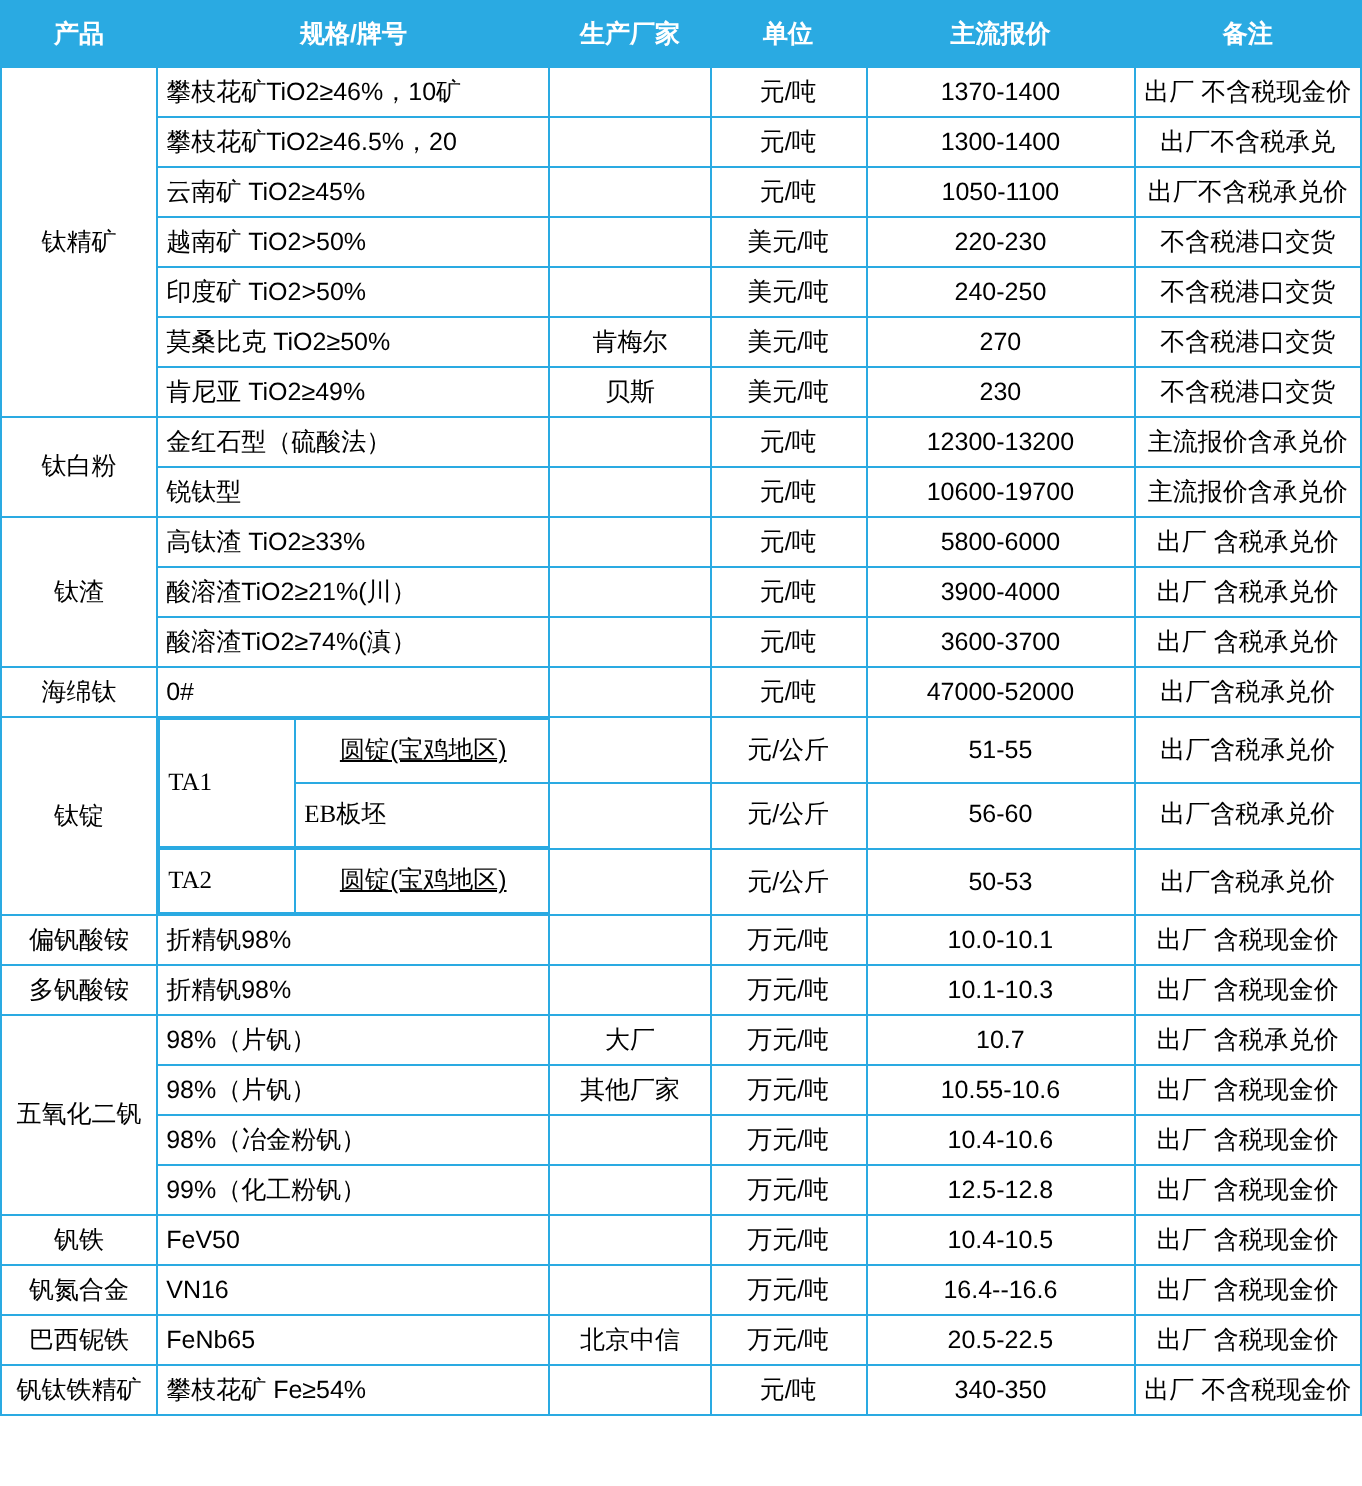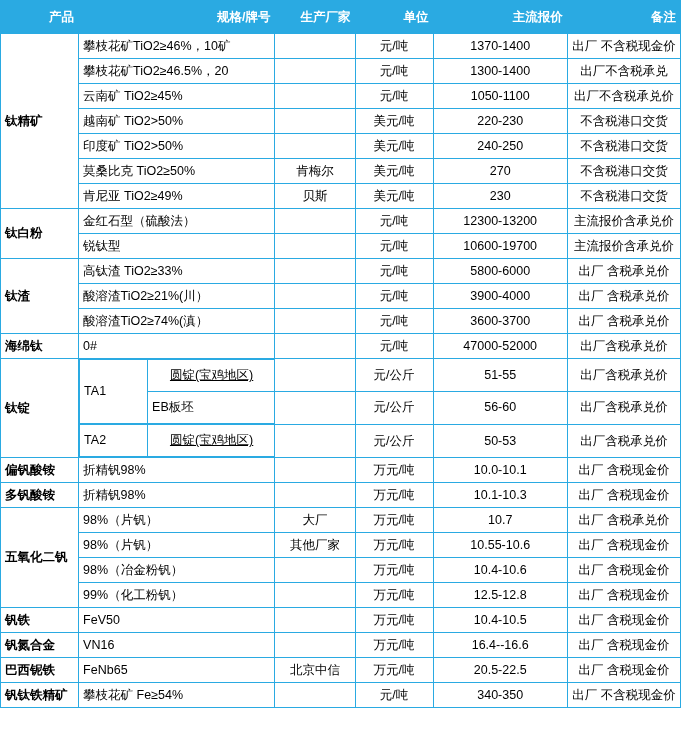--- a/index.html
+++ b/index.html
@@ -25,34 +25,35 @@
     line-height: 1.15;
     padding: 3px 4px;
     vertical-align: middle;
     white-space: nowrap;
     overflow: hidden;
   }
   thead th {
     background: #2aaae2;
     color: #ffffff;
     font-weight: bold;
-    text-align: right;
+    text-align: center;
     height: 26px;
     font-size: 13px;
     border-color: #2aaae2;
   }
   td.c {
     text-align: center;
   }
   td.l {
     text-align: left;
     padding-left: 6px;
   }
   td.cat {
-    font-weight: bold;
+    text-align: center;
+    font-weight: normal;
   }
   tbody tr {
     height: 25px;
   }
   .col-cat   { width: 78px; }
   .col-spec  { width: 196px; }
   .col-maker { width: 80px; }
   .col-unit  { width: 78px; }
   .col-price { width: 134px; }
   .col-note  { width: 113px; }
@@ -71,21 +72,21 @@
     border: 1px solid #2aaae2;
     font-size: 12.5px;
     padding: 3px 4px;
     height: 25px;
     white-space: nowrap;
   }
   .inner td.l { text-align: left; padding-left: 6px; }
   .inner td.c { text-align: center; text-decoration: underline; }
   .nested-cell > .inner > tbody > tr:first-child > td { border-top: none; }
   .nested-cell > .inner > tbody > tr:last-child > td { border-bottom: none; }
-  .inner td:first-child { border-left: none; }
+  .inner td:first-child { border-left: none; font-family: Liberation Serif, serif; }
   .inner td:last-child { border-right: none; }
 </style>
 </head>
 <body>
 
 <table id="price-table">
   <colgroup>
     <col class="col-cat">
       <col class="col-spec">
       <col class="col-maker">

